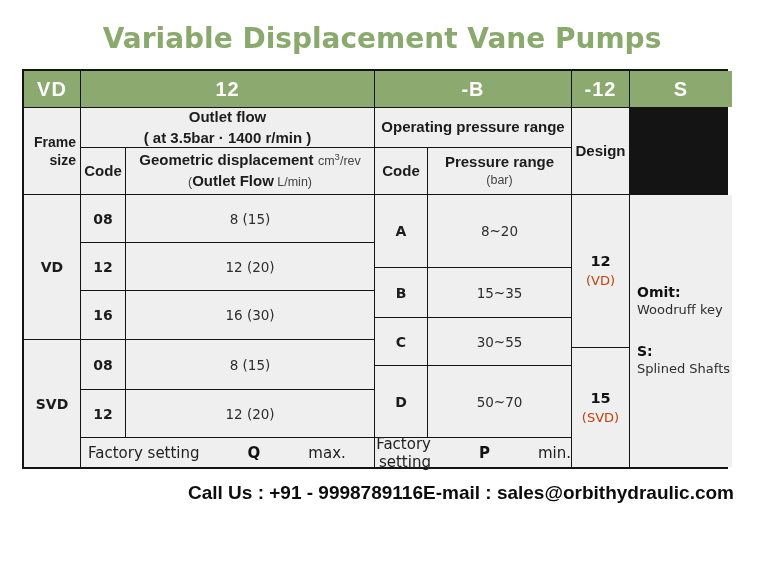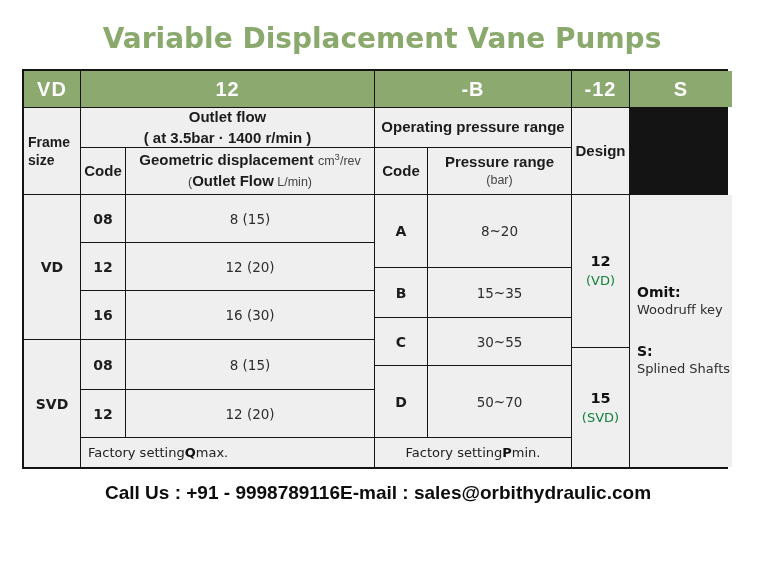--- a/index.html
+++ b/index.html
@@ -6,38 +6,38 @@
   .page{width:764px;height:571px;background:#fff;overflow:hidden;font-family:"Liberation Sans",sans-serif;}
   .title{margin-top:22px;text-align:center;font-family:"DejaVu Sans",sans-serif;font-weight:bold;font-size:28px;color:#8aa96c;letter-spacing:0px;}
   .subtitle{margin-top:12px;text-align:center;font-family:"Liberation Sans",sans-serif;font-weight:bold;font-size:22px;color:#151515;}
   .grid{
     margin:14px 0 0 22px;
     display:grid;
     grid-template-columns:56px 44px 248px 52px 143px 57px 102px;
     grid-template-rows:36px 39px 46px 47px 24px 22px 26px 21px 7px 17px 23px 47px 29px;
     gap:1px;background:#141414;border:2px solid #141414;width:702px;
   }
-  .c{background:#efefef;display:flex;align-items:center;justify-content:center;text-align:left;color:#1c1c1c;}
+  .c{background:#efefef;display:flex;align-items:center;justify-content:center;text-align:right;color:#1c1c1c;}
   .green{background:#8caa6f;color:#fdfdfd;font-weight:bold;font-size:20px;font-family:"Liberation Sans",sans-serif;letter-spacing:1px;}
   .hdr{font-weight:bold;font-size:15px;line-height:1.25;}
   .hdr-sm{font-weight:bold;font-size:14px;line-height:1.3;}
   .unit{font-weight:normal;font-size:12.5px;color:#454545;}
   .sup{font-size:9.5px;vertical-align:super;}
   .codecell{font-family:"DejaVu Sans",sans-serif;font-weight:bold;font-size:14px;}
   .valcell{font-family:"DejaVu Sans",sans-serif;font-size:13.5px;color:#2e2e2e;}
   .stack{flex-direction:column;line-height:1.35;}
-  .factory{font-family:"DejaVu Sans",sans-serif;font-size:13px;color:#222;}
+  .factory{font-family:"DejaVu Sans",sans-serif;font-size:15px;color:#222;gap:48px;}
   .factory b{font-weight:bold;color:#111;}
   .left-align{justify-content:flex-start;padding-left:7px;text-align:left;}
   .shaft-cell{flex-direction:column;align-items:flex-start;justify-content:center;padding-left:7px;gap:24px;text-align:left;}
   .shaft-key{font-family:"DejaVu Sans",sans-serif;font-weight:bold;font-size:14px;color:#111;}
   .shaft-desc{font-family:"DejaVu Sans",sans-serif;font-size:13px;color:#2e2e2e;line-height:1.5;}
   .design-code{font-family:"DejaVu Sans",sans-serif;font-weight:bold;font-size:14.5px;color:#111;}
-  .design-label{font-family:"DejaVu Sans",sans-serif;font-size:13px;color:#15803d;}
-  .footer{width:712px;margin:13px 0 0 22px;display:flex;justify-content:center;align-items:center;
+  .design-label{font-family:"DejaVu Sans",sans-serif;font-size:13px;color:#c2410c;}
+  .footer{width:712px;margin:13px 0 0 22px;display:flex;justify-content:flex-end;align-items:center;
           font-family:"Liberation Sans",sans-serif;font-weight:bold;font-size:19px;color:#0d0d0d;}
 </style>
 </head>
 <body>
 
 <div class="page">
 
   <div class="title">Variable Displacement Vane Pumps</div>
 
   <div class="grid">

